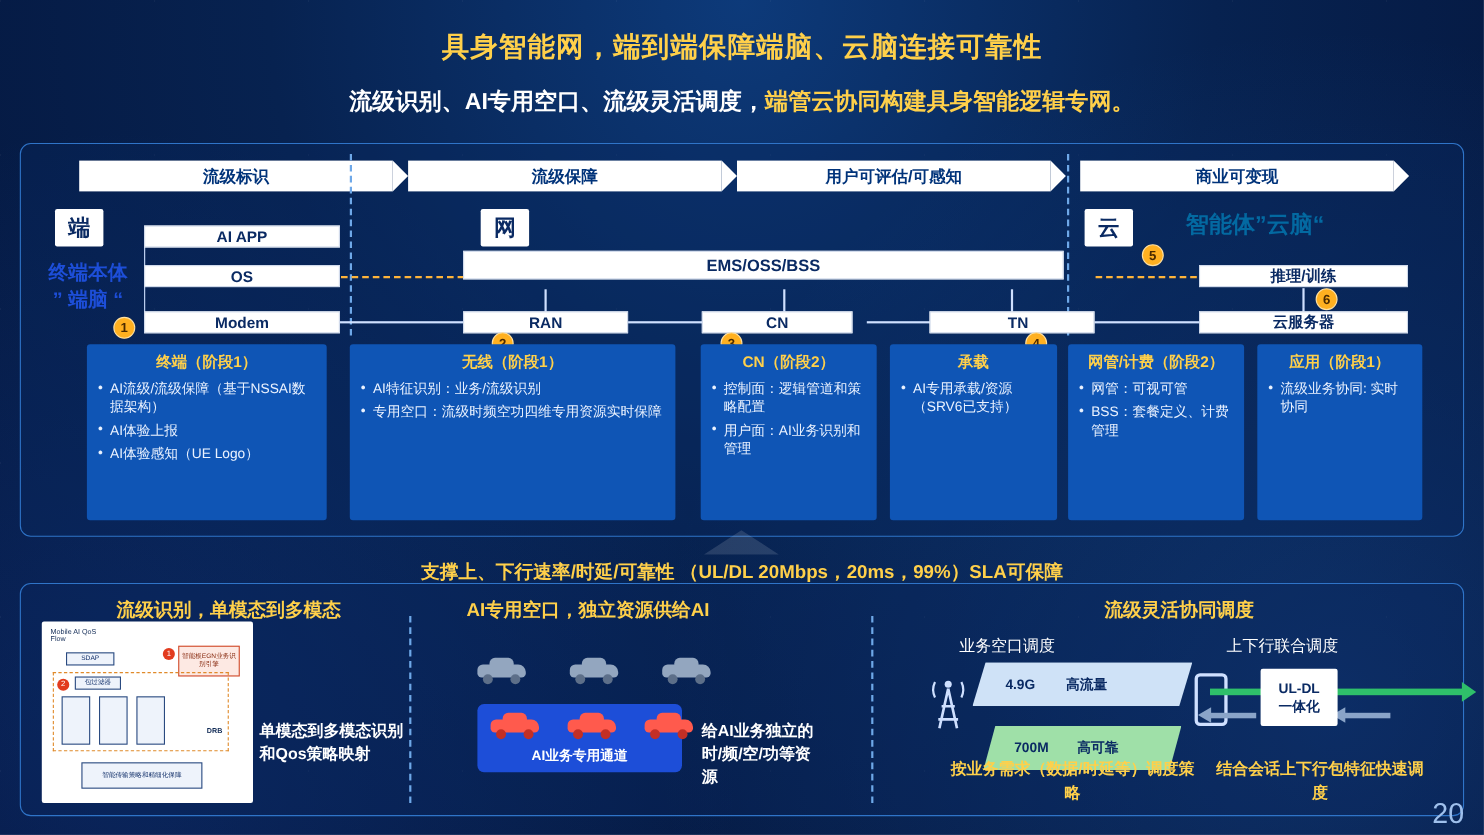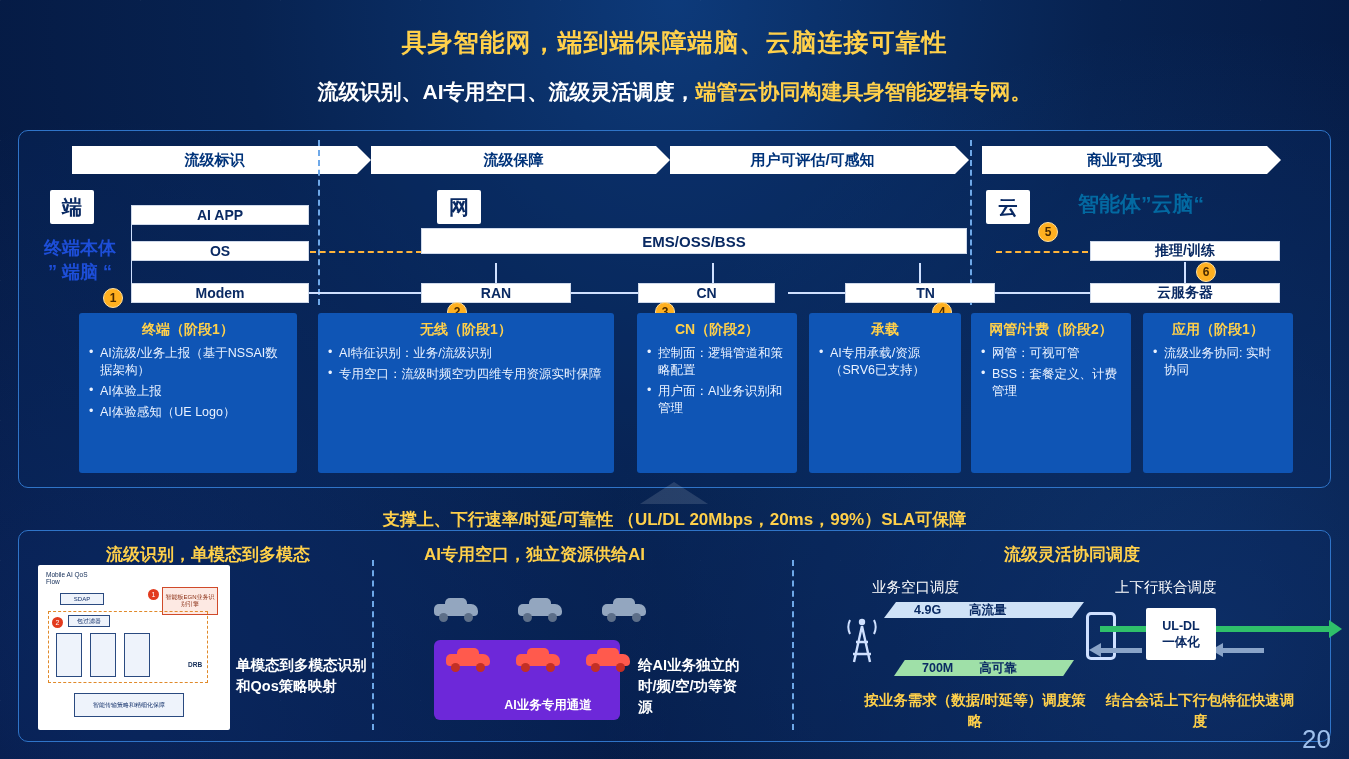--- a/index.html
+++ b/index.html
@@ -85,34 +85,34 @@
   .fig .bx{position:absolute;border:1px solid #2a4a80;background:#eef3fb;font-size:6px;color:#12306a;display:flex;align-items:center;justify-content:center;text-align:center;line-height:7px;}
   .fig .rbx{position:absolute;border:1px solid #d04a2a;background:#fde9e3;font-size:6px;color:#8a2d12;display:flex;align-items:center;justify-content:center;text-align:center;line-height:7px;}
   .fig .dashbox{position:absolute;border:1px dashed #e08a2a;}
   .fig .num{position:absolute;width:11px;height:11px;border-radius:50%;background:#e23b1e;color:#fff;font-size:7px;display:flex;align-items:center;justify-content:center;}
   .cap{position:absolute;font-size:14.5px;line-height:21px;color:#ffffff;font-weight:bold;}
   .cap.c-l{left:236px;top:655px;width:135px;}
   .cap.c-m{left:638px;top:655px;width:110px;}
   
   .carrow{position:absolute;display:flex;gap:40px;}
   .carrow.top{left:434px;top:598px;}
-  .greybox{position:absolute;left:434px;top:640px;width:186px;height:80px;background:#6d28d9;border-radius:6px;padding-left:21px;}
+  .greybox{position:absolute;left:434px;top:640px;width:186px;height:62px;background:#1d4ed8;border-radius:6px;}
   .greybox .lab{position:absolute;bottom:6px;width:100%;text-align:center;font-size:12.5px;font-weight:bold;color:#ffffff;}
   .car{width:44px;height:24px;position:relative;}
   .car .body{position:absolute;left:0;top:6px;width:44px;height:12px;border-radius:5px 7px 4px 4px;}
   .car .roof{position:absolute;left:11px;top:0px;width:22px;height:9px;border-radius:5px 5px 0 0;}
   .car .w1,.car .w2{position:absolute;bottom:0;width:9px;height:9px;border-radius:50%;}
   .car .w1{left:5px;} .car .w2{right:5px;}
   .car.grey .body,.car.grey .roof{background:#93a6bf;} .car.grey .w1,.car.grey .w2{background:#5d6f89;}
   .car.red .body,.car.red .roof{background:#ff5a4d;} .car.red .w1,.car.red .w2{background:#c32f25;}
   
   .sublbl{position:absolute;font-size:14.5px;font-weight:normal;color:#ffffff;}
   .sub1{left:872px;top:578px;}
   .sub2{left:1115px;top:578px;}
-  .hexbar{position:absolute;height:16px;display:flex;align-items:center;color:#0a2a63;font-size:12.5px;font-weight:bold;}
+  .hexbar{position:absolute;height:40px;display:flex;align-items:center;color:#0a2a63;font-size:12.5px;font-weight:bold;}
   .hexbar span{display:inline-block;}
   .hb1{left:884px;top:602px;width:200px;background:#cfe2f7;clip-path:polygon(6% 0,100% 0,94% 100%,0 100%);}
   .hb2{left:894px;top:660px;width:180px;background:#9fe0a8;clip-path:polygon(6% 0,100% 0,94% 100%,0 100%);}
   .hb1 .v{margin-left:30px;} .hb1 .t{margin-left:28px;}
   .hb2 .v{margin-left:28px;} .hb2 .t{margin-left:26px;}
   .capr{position:absolute;font-size:14.5px;line-height:21px;font-weight:bold;color:#ffd04a;text-align:center;}
   .cr1{left:860px;top:690px;width:230px;}
   .cr2{left:1105px;top:690px;width:190px;}
   .uldl{position:absolute;left:1146px;top:608px;width:70px;height:52px;background:#ffffff;color:#0a2a63;font-size:12.5px;font-weight:bold;display:flex;flex-direction:column;align-items:center;justify-content:center;line-height:16px;border-radius:2px;}
   .garrow{position:absolute;left:1100px;top:626px;width:230px;height:6px;background:#2fc06a;}
@@ -187,21 +187,21 @@
 <div class="badge" style="left:103px;top:288px;">1</div>
 <div class="badge" style="left:447px;top:302px;">2</div>
 <div class="badge" style="left:655px;top:302px;">3</div>
 <div class="badge" style="left:932px;top:302px;">4</div>
 <div class="badge" style="left:1038px;top:222px;">5</div>
 <div class="badge" style="left:1196px;top:262px;">6</div>
 
 <div class="card c1">
   <h4>终端（阶段1）</h4>
   <ul>
-    <li>AI流级/业务上报（基于NSSAI数据架构）</li>
+    <li>AI流级/流级保障（基于NSSAI数据架构）</li>
     <li>AI体验上报</li>
     <li>AI体验感知（UE Logo）</li>
   </ul>
 </div>
 <div class="card c2">
   <h4>无线（阶段1）</h4>
   <ul>
     <li>AI特征识别：业务/流级识别</li>
     <li>专用空口：流级时频空功四维专用资源实时保障</li>
   </ul>

